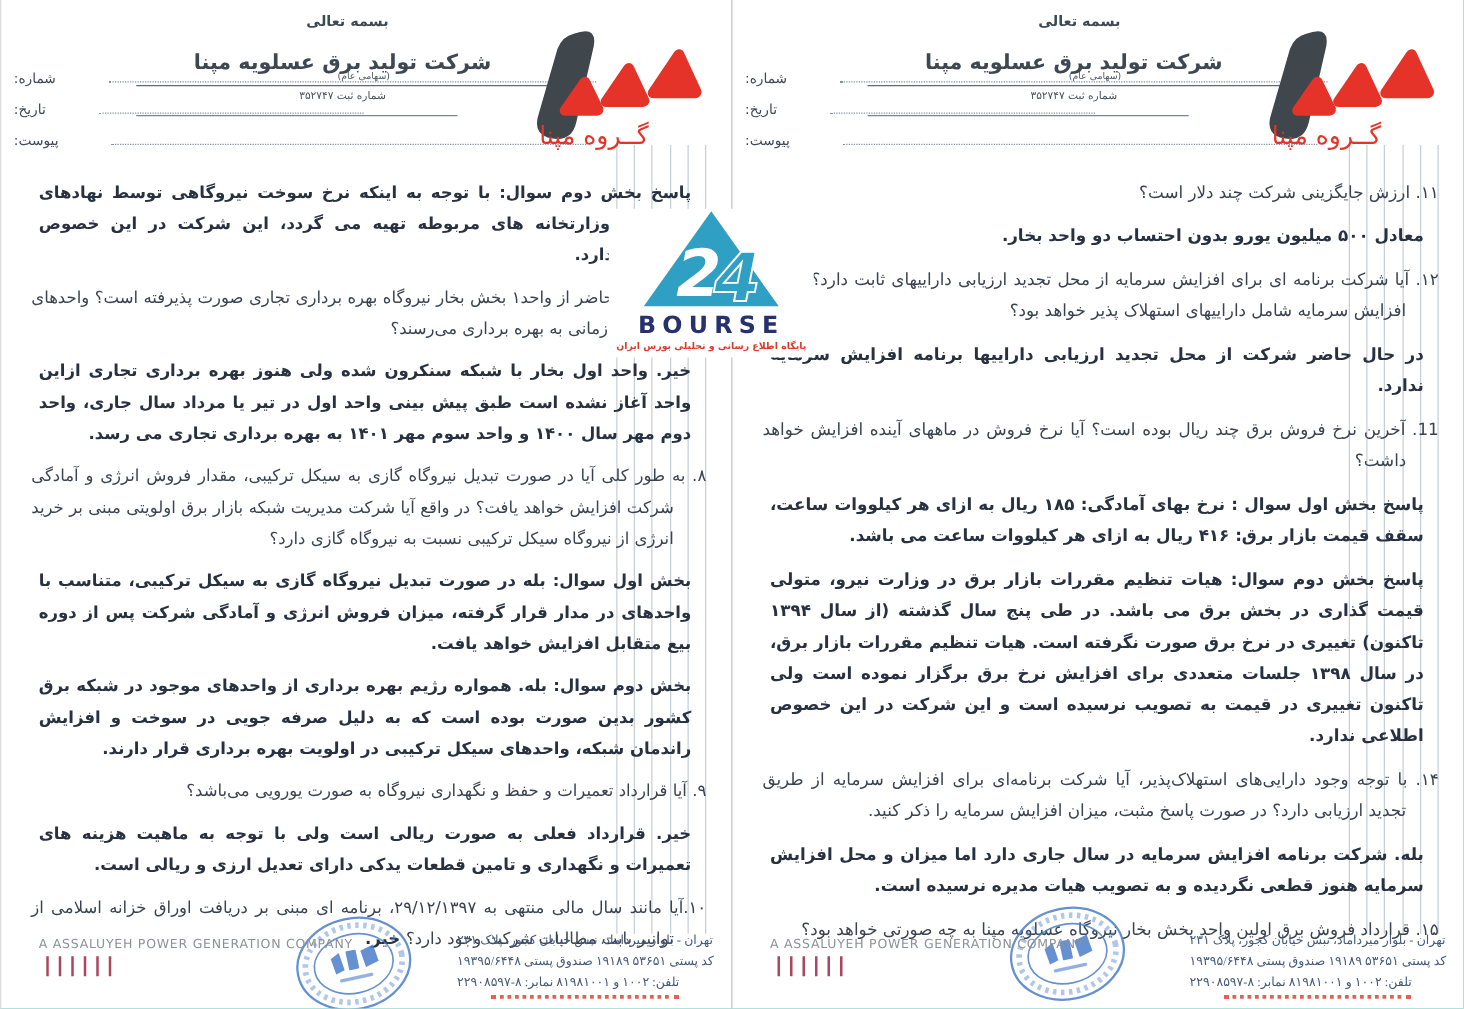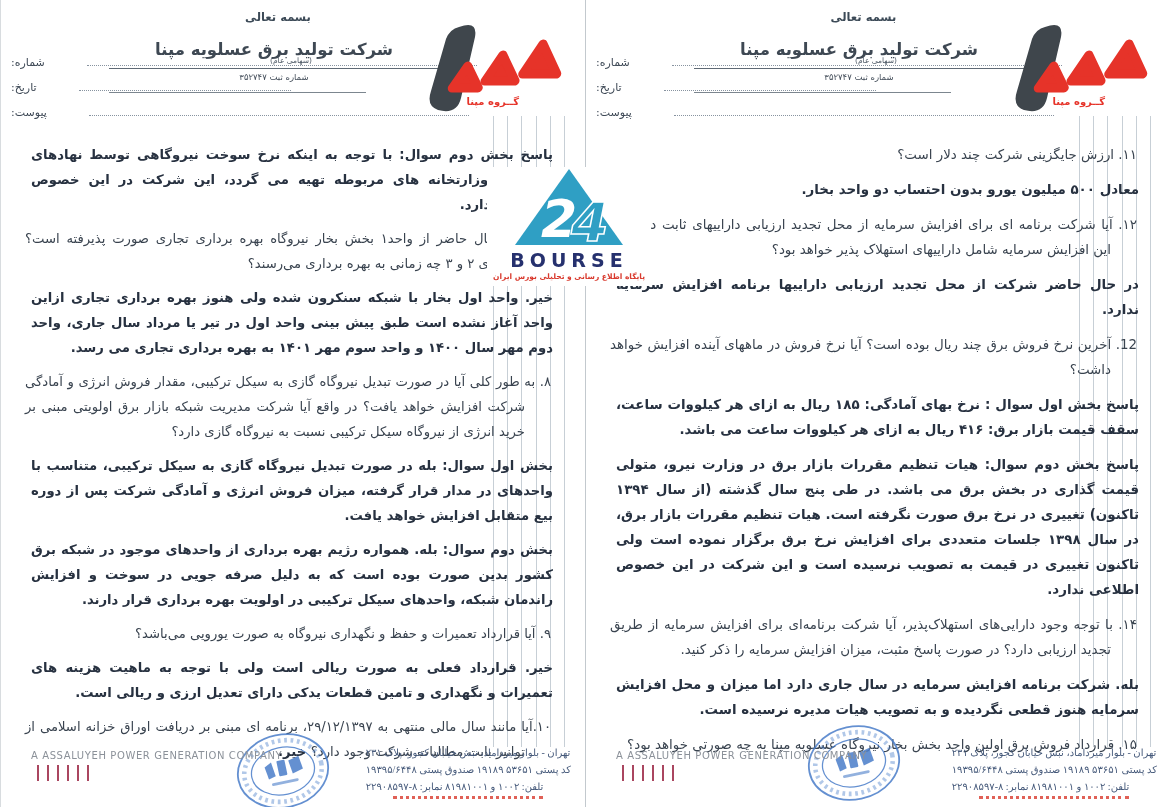--- a/index.html
+++ b/index.html
@@ -21,33 +21,33 @@
   .row-attach { width:460px; }
 
   .namebox { position:absolute; top:40px; left:108px; width:330px; z-index:2; text-align:center; }
   .cname { font-size:16.5px; font-weight:bold; color:#3e4853; letter-spacing:.5px; }
   .ctype { display:block; text-align:center; padding-left:34px; font-size:7.5px; color:#4a5663; margin-top:-3px; }
   .name-rule { border-top:1px solid #5f6a75; margin-top:3px; }
   .reg { font-size:8.5px; color:#454f5b; margin-top:3px; }
   .name-rule2 { border-top:1px solid #7c868f; margin-top:10px; width:78%; }
 
   .logo { position:absolute; top:24px; right:8px; width:172px; height:96px; z-index:3; }
-  .logo-text { position:absolute; top:72px; right:58px; font-size:10px; font-weight:bold;
+  .logo-text { position:absolute; top:72px; right:58px; font-size:20px; font-weight:normal;
     color:#e63329; letter-spacing:2px; white-space:nowrap; direction:rtl; }
 
   .vlines { position:absolute; top:116px; bottom:60px; right:20px; width:72px;
     display:flex; justify-content:space-between; z-index:0; }
   .vlines span { width:1px; background:#c7cfd6; }
 
   
   .body { position:absolute; top:142px; left:24px; right:20px; direction:rtl;
     text-align:justify; z-index:1; }
   .para { font-size:13.4px; line-height:25px; color:#39434f; margin-bottom:10px; }
   .page-left .para { margin-bottom:9px; font-size:13.2px; }
-  .qst { padding-right:40px; text-indent:-26px; }
+  .qst { padding-right:26px; text-indent:-26px; }
   .ans { font-weight:bold; color:#273140; padding-right:12px; padding-left:6px; }
   .para b { font-weight:bold; color:#273140; }
 
   
   .stamp { position:absolute; left:232px; bottom:-10px; z-index:2; }
   .page-right .stamp { left:218px; bottom:-2px; }
   .footer-en { position:absolute; left:30px; bottom:26px; z-index:2; }
   .en-name { font-size:10px; font-weight:normal; color:#8b9199; letter-spacing:.6px; }
   .red-ticks { margin-top:4px; display:flex; gap:8px; padding-left:6px; }
   .red-ticks span { width:2px; height:16px; background:#aa4660; }
@@ -210,21 +210,21 @@
         <span></span>
         <span></span>
         <span></span>
     </div>
 
     <div class="body">
         <p class="para qst">۱۱. ارزش جایگزینی شرکت چند دلار است؟</p>
         <p class="para ans">معادل ۵۰۰ میلیون یورو بدون احتساب دو واحد بخار.</p>
         <p class="para qst">۱۲. آیا شرکت برنامه ای برای افزایش سرمایه از محل تجدید ارزیابی داراییهای ثابت دارد؟ آیا این افزایش سرمایه شامل داراییهای استهلاک پذیر خواهد بود؟</p>
         <p class="para ans">در حال حاضر شرکت از محل تجدید ارزیابی داراییها برنامه افزایش سرمایه ندارد.</p>
-        <p class="para qst">12. آخرین نرخ فروش برق چند ریال بوده است؟ آیا نرخ فروش در ماههای آینده افزایش خواهد داشت؟</p>
+        <p class="para qst">11. آخرین نرخ فروش برق چند ریال بوده است؟ آیا نرخ فروش در ماههای آینده افزایش خواهد داشت؟</p>
         <p class="para ans">پاسخ بخش اول سوال : نرخ بهای آمادگی: ۱۸۵ ریال به ازای هر کیلووات ساعت، سقف قیمت بازار برق: ۴۱۶ ریال به ازای هر کیلووات ساعت می باشد.</p>
         <p class="para ans">پاسخ بخش دوم سوال: هیات تنظیم مقررات بازار برق در وزارت نیرو، متولی قیمت گذاری در بخش برق می باشد. در طی پنج سال گذشته (از سال ۱۳۹۴ تاکنون) تغییری در نرخ برق صورت نگرفته است. هیات تنظیم مقررات بازار برق، در سال ۱۳۹۸ جلسات متعددی برای افزایش نرخ برق برگزار نموده است ولی تاکنون تغییری در قیمت به تصویب نرسیده است و این شرکت در این خصوص اطلاعی ندارد.</p>
         <p class="para qst">۱۴. با توجه وجود دارایی‌های استهلاک‌پذیر، آیا شرکت برنامه‌ای برای افزایش سرمایه از طریق تجدید ارزیابی دارد؟ در صورت پاسخ مثبت، میزان افزایش سرمایه را ذکر کنید.</p>
         <p class="para ans">بله. شرکت برنامه افزایش سرمایه در سال جاری دارد اما میزان و محل افزایش سرمایه هنوز قطعی نگردیده و به تصویب هیات مدیره نرسیده است.</p>
         <p class="para qst">۱۵. قرارداد فروش برق اولین واحد بخش بخار نیروگاه عسلویه مپنا به چه صورتی خواهد بود؟</p>
       </div>
 
     <div class="stamp">
       <svg width="100" height="84" viewBox="0 0 110 92">
         <g transform="rotate(-12 55 46)" opacity="0.85">

